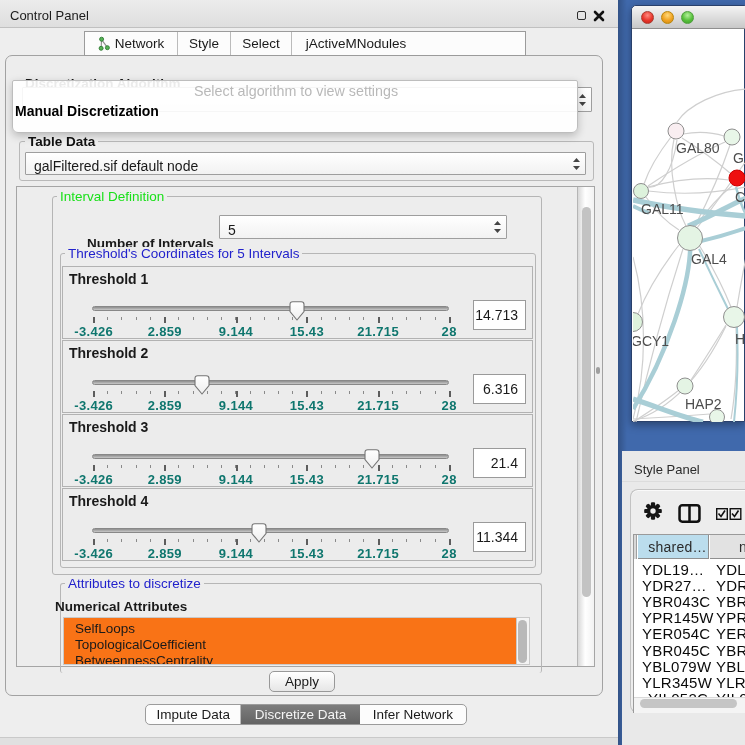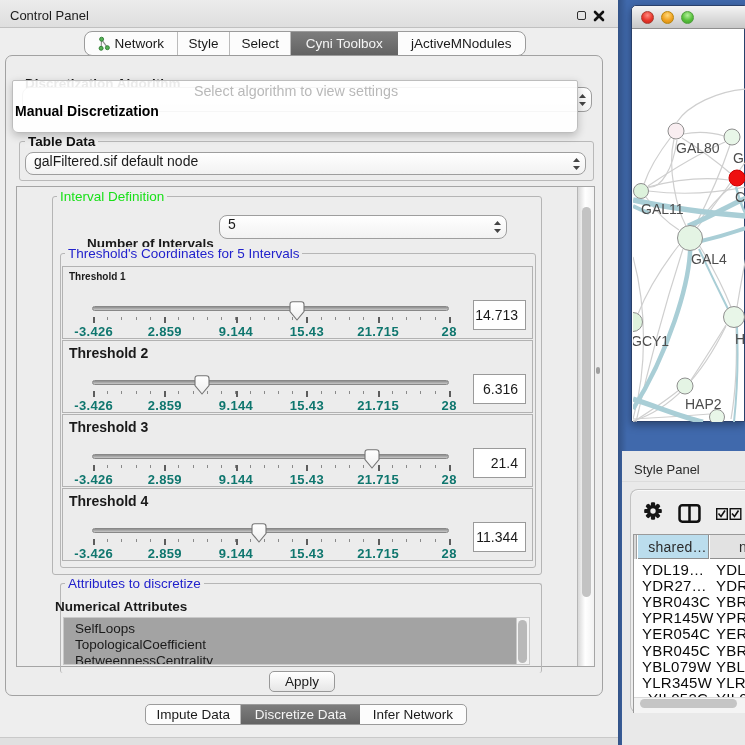--- a/index.html
+++ b/index.html
@@ -1,19 +1,19 @@
 <!DOCTYPE html>
 <html><head><meta charset="utf-8">
 <style>
 *{margin:0;padding:0;box-sizing:border-box}
 html,body{width:745px;height:745px;overflow:hidden;background:#e9e9e9;font-family:"Liberation Sans",sans-serif;font-size:13.5px;color:#1a1a1a;position:relative}
 .abs{position:absolute}
 .grp{position:absolute;border:1px solid #b9b9b9;border-radius:3px}
 .grpt{position:absolute;background:#eeeeee;padding:0 3px;line-height:13px}
-.combo{position:absolute;background:linear-gradient(#ffffff,#f2f2f2);border:1px solid #9e9e9e;border-radius:8px;display:flex;align-items:flex-start}
+.combo{position:absolute;background:linear-gradient(#ffffff,#f2f2f2);border:1px solid #9e9e9e;border-radius:1px;display:flex;align-items:flex-end}
 .combo .tx{padding-left:8px;white-space:nowrap;font-size:14px}
 .updn{position:absolute;right:4px;top:50%;transform:translateY(-50%);width:9px;height:14px}
 .tbox{position:absolute;background:#ececec;border:1px solid #b2b2b2}
 .vbox{position:absolute;background:#fff;border:1px solid #9a9a9a;font-size:14px;text-align:right;line-height:28px;padding-right:7px}
 .ticklbl{position:absolute;font-size:13px;letter-spacing:0.35px;font-weight:bold;color:#0f766e;transform:translateX(-50%);white-space:nowrap}
 .track{position:absolute;height:5px;background:linear-gradient(#8d8d8d,#c9c9c9);border:1px solid #888;border-radius:3px}
 </style></head>
 <body>
 
 <div class="abs" style="left:617px;top:0;width:128px;height:745px;background:#4069ac" id="desk"></div>
@@ -148,33 +148,32 @@
 
   <div class="abs" style="left:0;top:0;width:618px;height:28px;background:linear-gradient(#ececec,#dedede);border-bottom:1px solid #c0c0c0"></div>
   <div class="abs" style="left:10px;top:8px;font-size:13px;color:#1c1c1c">Control Panel</div>
   <div class="abs" style="left:577px;top:11px;width:9px;height:9px;border:1.5px solid #2e2e2e;border-radius:2px"></div>
   <svg class="abs" style="left:592px;top:9px" width="14" height="14" viewBox="0 0 14 14">
       <path d="M3 3L11 11M11 3L3 11" stroke="#111" stroke-width="2.6" stroke-linecap="round"></path>
     </svg>
 
   <div class="abs" style="left:5px;top:55px;width:598px;height:641px;border:1px solid #a2a2a2;border-radius:7px;background:#ededed"></div>
 
-  <div class="abs" style="left:84px;top:31px;width:442px;height:25px;background:#fcfcfc;border:1px solid #9b9b9b;border-radius:8px;display:flex;overflow:hidden">
+  <div class="abs" style="left:84px;top:31px;width:442px;height:25px;background:#fcfcfc;border:1px solid #9b9b9b;border-radius:0;display:flex;overflow:hidden">
     <div style="width:93px;display:flex;align-items:center;justify-content:center;border-right:1px solid #bbb">
       <svg width="12" height="16" viewBox="0 0 12 16" style="margin-right:5px">
         <path d="M3.5 3.5L3.2 12M3.8 3.8L9.3 11.3" stroke="#8c8c8c" stroke-width="1.1" fill="none"></path>
         <circle cx="3.6" cy="3.2" r="2" fill="#55b155" stroke="#2f7a32" stroke-width="0.9"></circle>
         <circle cx="3.1" cy="12.3" r="2" fill="#55b155" stroke="#2f7a32" stroke-width="0.9"></circle>
         <circle cx="9.4" cy="11.7" r="2" fill="#55b155" stroke="#2f7a32" stroke-width="0.9"></circle>
       </svg>
         <span>Network</span>
       </div>
     <div style="width:53px;display:flex;align-items:center;justify-content:center;border-right:1px solid #bbb">Style</div>
     <div style="width:61px;display:flex;align-items:center;justify-content:center;border-right:1px solid #bbb">Select</div>
-    <div style="width:107px;display:flex;align-items:center;justify-content:center;background:linear-gradient(#7d7d7d,#636363);color:#f5f5f5">Cyni Toolbox</div>
     <div style="width:128px;display:flex;align-items:center;justify-content:center">jActiveMNodules</div>
   </div>
 
   <div class="abs" style="left:25px;top:76px;font-weight:bold">Discretization Algorithm</div>
   <div class="combo" style="left:22px;top:87px;width:570px;height:25px">
       <span class="tx"></span>
     <svg class="updn" viewBox="0 0 9 14">
         <path d="M4.5 1L8 5H1z" fill="#444"></path>
         <path d="M4.5 13L1 9H8z" fill="#444"></path>
       </svg>
@@ -202,21 +201,21 @@
       <span class="tx">5</span>
     <svg class="updn" viewBox="0 0 9 14">
         <path d="M4.5 1L8 5H1z" fill="#444"></path>
         <path d="M4.5 13L1 9H8z" fill="#444"></path>
       </svg>
   </div>
 
   <div class="grp" style="left:60px;top:253px;width:476px;height:315px;border-color:#b6b6b6"></div>
   <div class="grpt" style="left:65px;top:247px;color:#2222cc;background:#ededed">Threshold's Coordinates for 5 Intervals</div>
   <div class="tbox" style="left:62px;top:266px;width:471px;height:73px">
-    <div class="abs" style="left:6px;top:4px;font-weight:bold;font-size:10px">Threshold 1</div>
+    <div class="abs" style="left:6px;top:4px;font-weight:bold;font-size:14px">Threshold 1</div>
     <div class="track" style="left:29px;top:39px;width:357px"></div>
     <div class="abs" style="left:30px;top:50px;width:357px;height:3px;background:repeating-linear-gradient(90deg,#8a8a8a 0,#8a8a8a 1px,transparent 1px,transparent 14.23px)"></div>
     <div class="abs" style="left:30.2px;top:50px;width:2px;height:6px;background:#5d5d5d"></div>
     <div class="abs" style="left:101.3px;top:50px;width:2px;height:6px;background:#5d5d5d"></div>
     <div class="abs" style="left:172.5px;top:50px;width:2px;height:6px;background:#5d5d5d"></div>
     <div class="abs" style="left:243.4px;top:50px;width:2px;height:6px;background:#5d5d5d"></div>
     <div class="abs" style="left:314.6px;top:50px;width:2px;height:6px;background:#5d5d5d"></div>
     <div class="abs" style="left:385.7px;top:50px;width:2px;height:6px;background:#5d5d5d"></div>
     <div class="ticklbl" style="left:30.7px;top:57px">-3.426</div>
     <div class="ticklbl" style="left:101.8px;top:57px">2.859</div>
@@ -313,21 +312,21 @@
             <stop offset="1" stop-color="#eeeeee"></stop>
           </linearGradient>
         </defs>
       </svg>
     <div class="vbox" style="left:410px;top:33px;width:53px;height:30px">11.344</div>
   </div>
 
   <div class="grp" style="left:60px;top:583px;width:482px;height:90px;border-color:#b6b6b6;border-bottom:none"></div>
   <div class="grpt" style="left:65px;top:577px;color:#2222cc;background:#ededed">Attributes to discretize</div>
   <div class="abs" style="left:55px;top:599px;font-weight:bold">Numerical Attributes</div>
-  <div class="abs" style="left:63px;top:617px;width:453px;height:48px;background:#a3a3a3;border:1px solid #c9c9c9;border-right:none;overflow:hidden">
+  <div class="abs" style="left:63px;top:617px;width:453px;height:48px;background:#f97316;border:1px solid #c9c9c9;border-right:none;overflow:hidden">
     <div style="padding:3px 0 0 11px;line-height:16px">SelfLoops<br>TopologicalCoefficient<br>BetweennessCentrality</div>
   </div>
   <div class="abs" style="left:516px;top:617px;width:14px;height:48px;background:#f4f4f4;border:1px solid #c9c9c9"></div>
   <div class="abs" style="left:518px;top:620px;width:9px;height:43px;background:#b9b9b9;border-radius:5px"></div>
 
   <div class="abs" style="left:269px;top:671px;width:66px;height:21px;background:linear-gradient(#ffffff,#e6e6e6);border:1px solid #989898;border-radius:5px;text-align:center;line-height:19px">Apply</div>
 
   <div class="abs" style="left:145px;top:704px;width:322px;height:21px;background:#fcfcfc;border:1px solid #9b9b9b;border-radius:5px;display:flex;overflow:hidden">
     <div style="width:96px;display:flex;align-items:center;justify-content:center;border-right:1px solid #bbb">Impute Data</div>
     <div style="width:119px;display:flex;align-items:center;justify-content:center;background:linear-gradient(#7d7d7d,#636363);color:#f5f5f5">Discretize Data</div>

